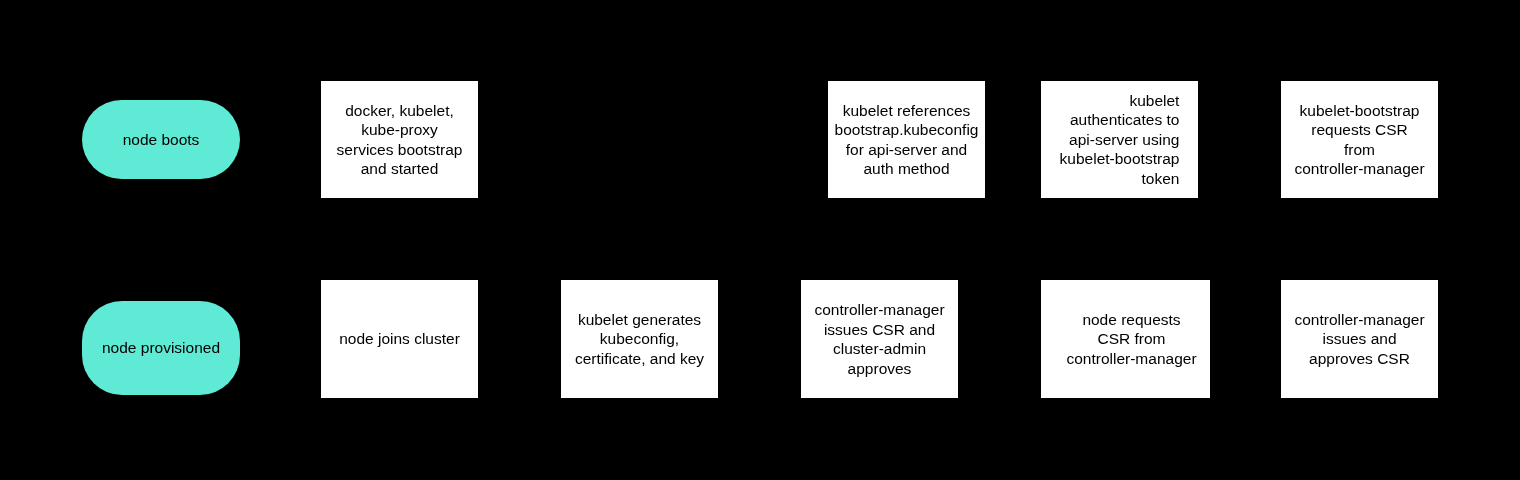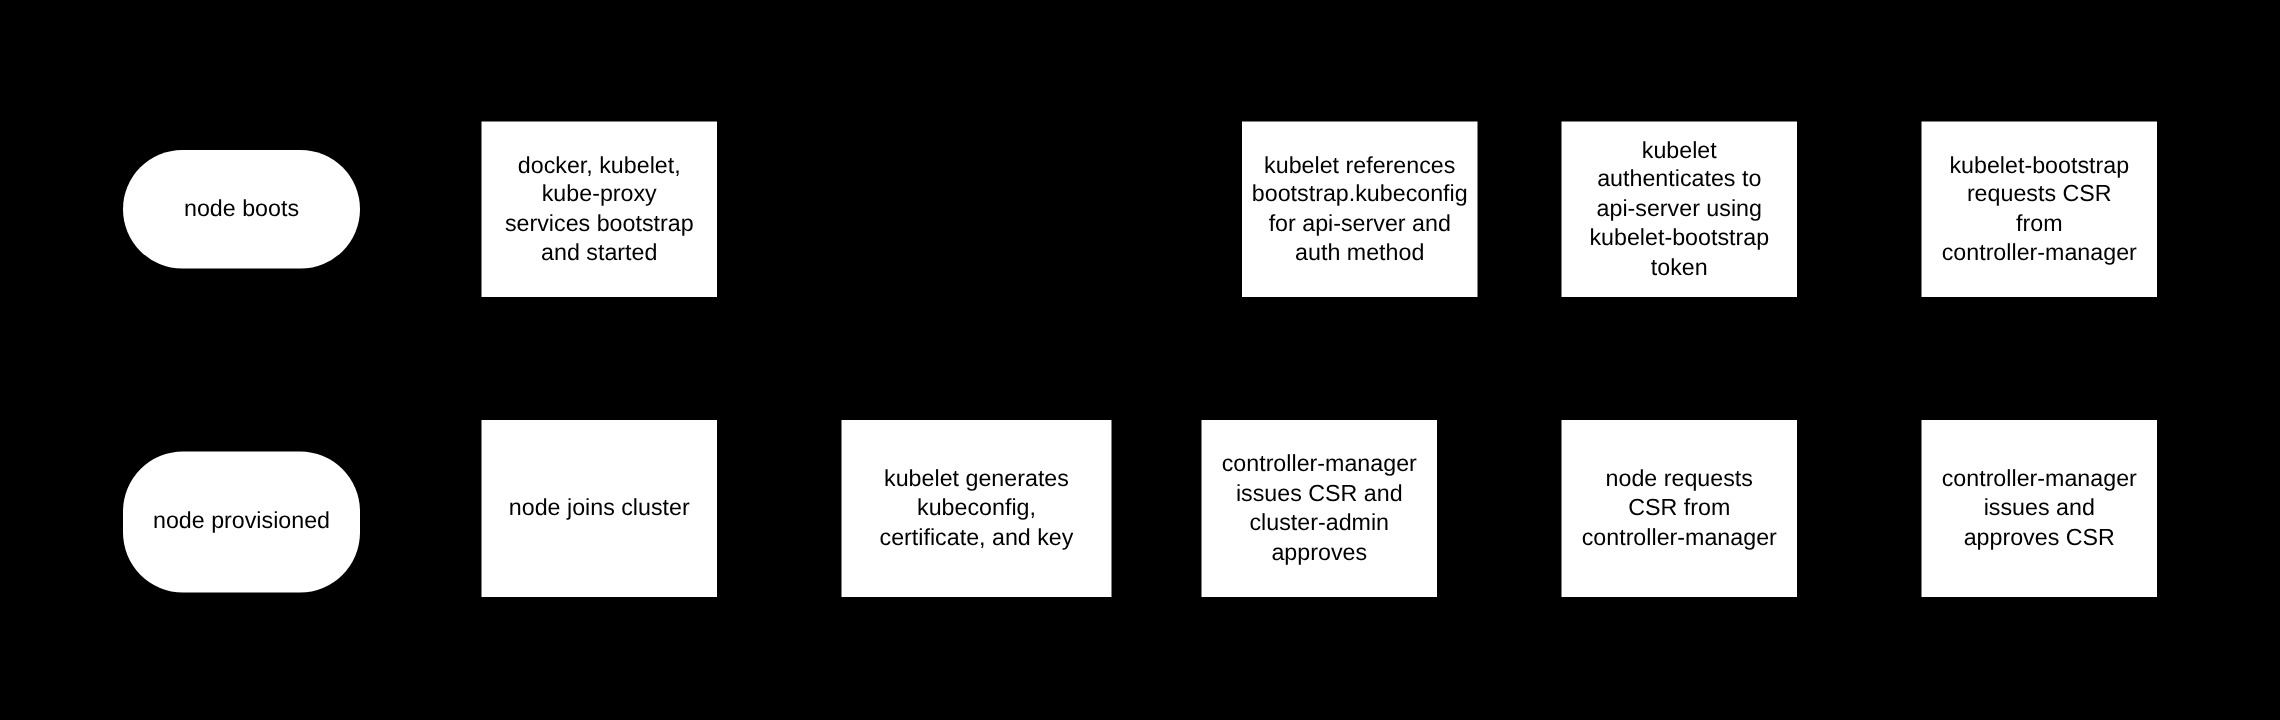--- a/index.html
+++ b/index.html
@@ -24,41 +24,41 @@
     color: #000000;
     font-size: 15.5px;
     line-height: 19.5px;
     white-space: pre-line;
   }
   .process {
     background: #ffffff;
     overflow: hidden;
   }
   .terminator {
-    background: #ffffff;
+    background: #5eead4;
     border-radius: 40px;
   }
   .decision {
     background: #c1e0f3;
     clip-path: polygon(50% 0%, 100% 50%, 50% 100%, 0% 50%);
   }
 
   
   .pos-boots        { left: 82px;   top: 100px; width: 158px; height: 79px;  }
   .pos-services     { left: 321px;  top: 81px;  width: 157px; height: 117px; }
   .pos-kubeconfig   { left: 561px;  top: 81px;  width: 157px; height: 117px; }
   .pos-references   { left: 801px;  top: 81px;  width: 157px; height: 117px; margin-left: 27px; }
-  .pos-authenticates{ left: 1041px; top: 81px;  width: 157px; height: 117px; }
+  .pos-authenticates{ left: 1041px; top: 81px;  width: 157px; height: 117px; text-align: right; }
   .pos-requests-csr { left: 1281px; top: 81px;  width: 157px; height: 117px; }
 
   .pos-provisioned  { left: 82px;   top: 301px; width: 158px; height: 94px;  }
   .pos-joins        { left: 321px;  top: 280px; width: 157px; height: 118px; text-align: right; }
-  .pos-generates    { left: 561px;  top: 280px; width: 180px; height: 118px; }
+  .pos-generates    { left: 561px;  top: 280px; width: 157px; height: 118px; }
   .pos-cm-issues    { left: 801px;  top: 280px; width: 157px; height: 118px; }
-  .pos-node-requests{ left: 1041px; top: 280px; width: 157px; height: 118px; }
+  .pos-node-requests{ left: 1041px; top: 280px; width: 157px; height: 118px; padding-left: 12px; }
   .pos-cm-approves  { left: 1281px; top: 280px; width: 157px; height: 118px; }
 </style>
 </head>
 <body>
 
 <div class="canvas">
 
   <div class="node terminator pos-boots">node boots</div>
 
   <div class="node process pos-services">docker, kubelet,

